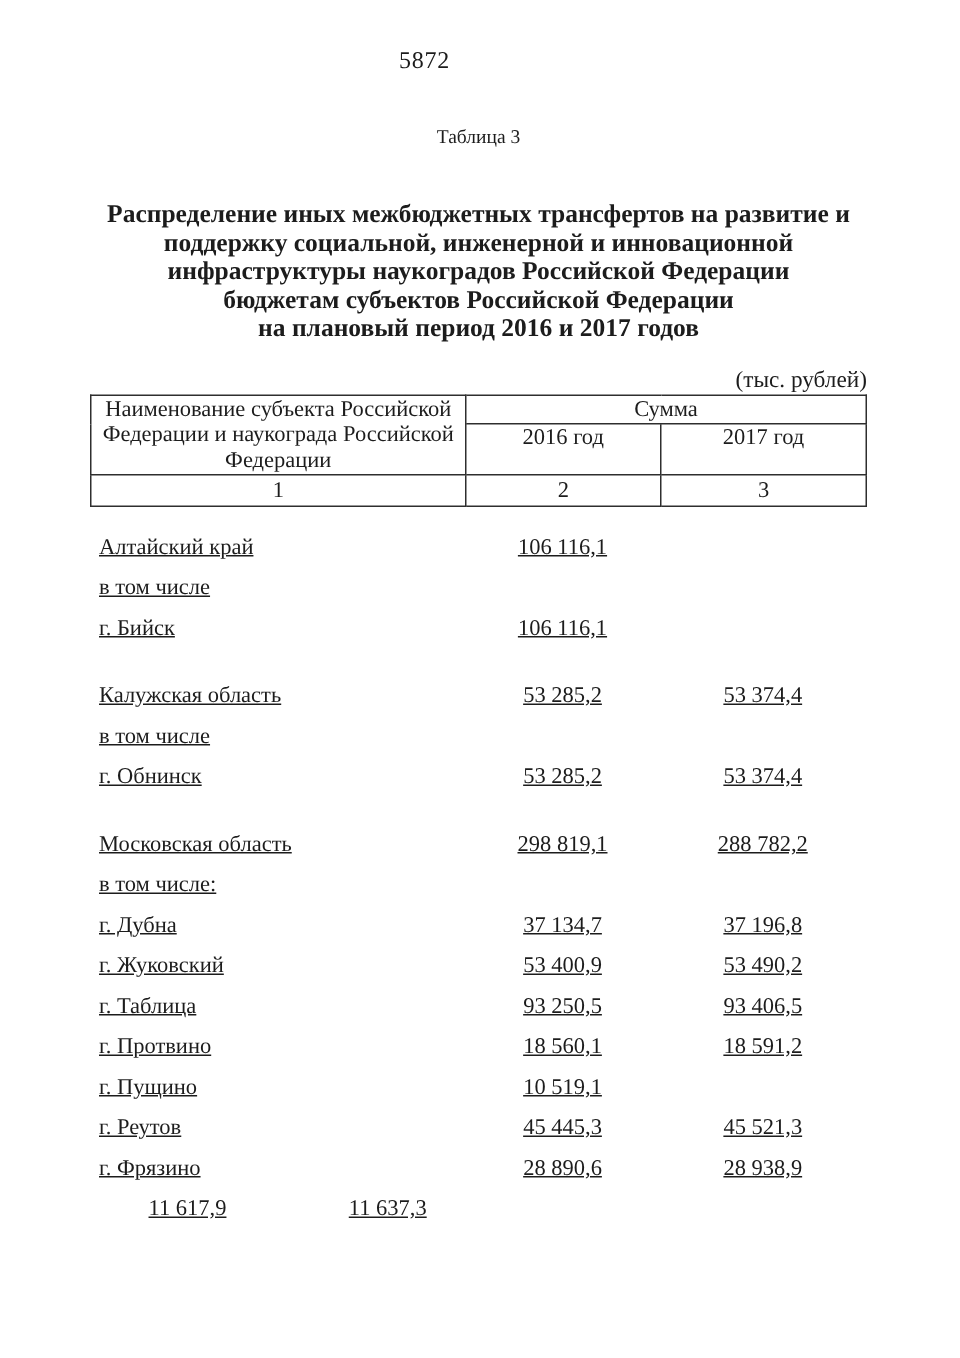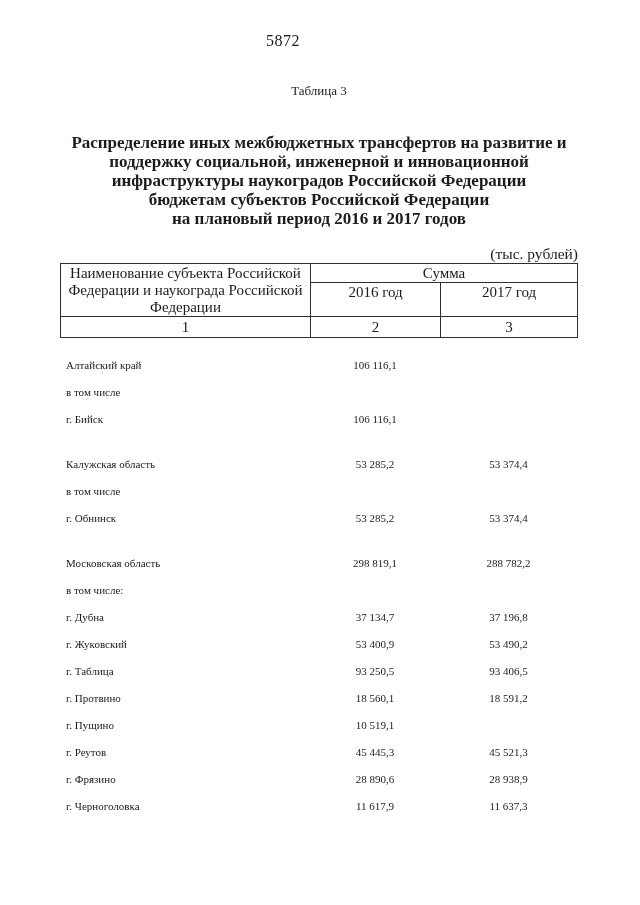--- a/index.html
+++ b/index.html
@@ -75,21 +75,22 @@
     vertical-align: top;
     line-height: 19px;
     padding-top: 1px;
   }
   td.th-num {
     height: 20px;
     line-height: 20px;
   }
   .rows {
     margin-top: 17px;
-    font-size: 11px;
+    font-size: 15px;
+    text-decoration: underline;
   }
   .row {
     display: flex;
     line-height: 20px;
     margin-top: 7px;
   }
   .row.section {
     margin-top: 25px;
   }
   .row:first-child {
@@ -241,19 +242,18 @@
     <div class="cell v2017">45 521,3</div>
   </div>
 
   <div class="row">
     <div class="cell name">г. Фрязино</div>
     <div class="cell v2016">28 890,6</div>
     <div class="cell v2017">28 938,9</div>
   </div>
 
   <div class="row">
-    <div class="cell name">г. Черноголовка</div>
     <div class="cell v2016">11 617,9</div>
     <div class="cell v2017">11 637,3</div>
   </div>
 </div>
 
 </div>
 
 </body></html>

